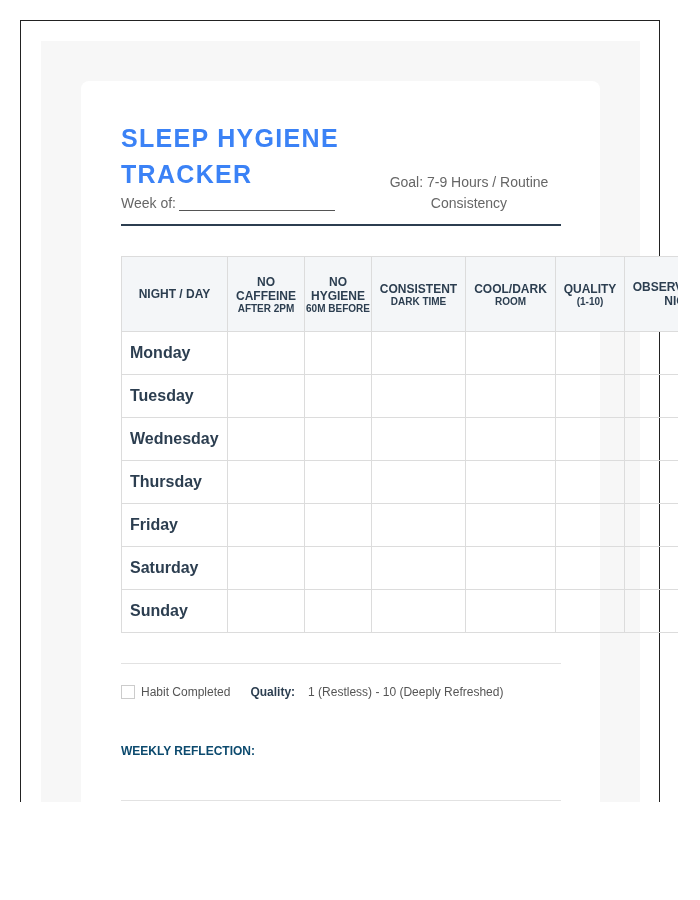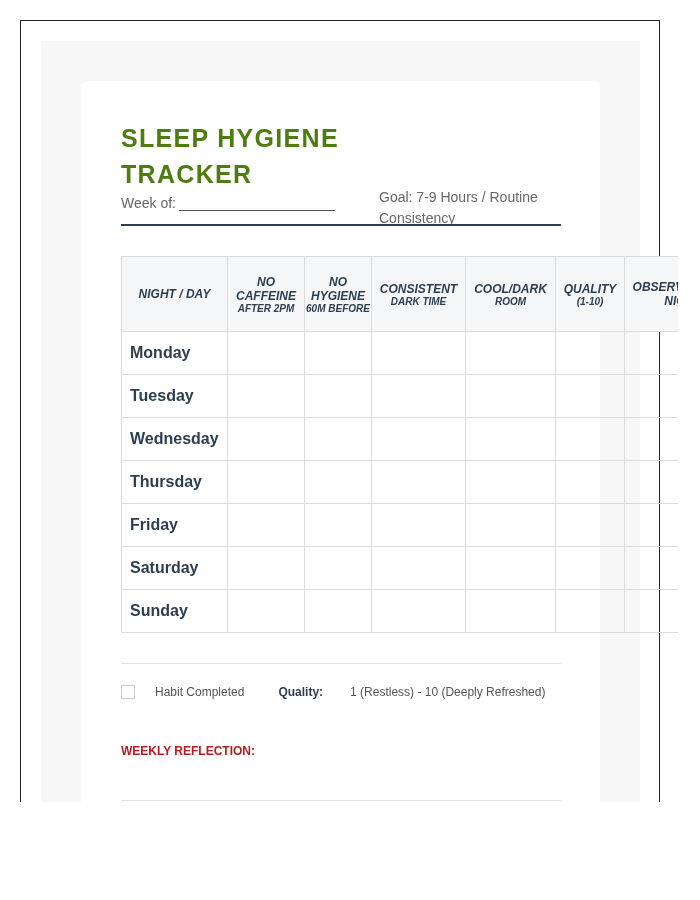--- a/index.html
+++ b/index.html
@@ -4,39 +4,39 @@
 <style>
   html, body { margin: 0; padding: 0; background: #ffffff; }
   body { width: 700px; height: 900px; position: relative; overflow: hidden;
          font-family: "Liberation Sans", sans-serif; color: #2c3e50; }
   .frame { position: absolute; left: 20px; top: 20px; width: 640px; height: 782px;
            border: 1px solid #222; border-bottom: none; box-sizing: border-box; overflow: visible; }
   .page-bg { position: absolute; left: 41px; top: 41px; width: 599px; height: 761px; background: #f7f7f7; }
   .card { position: absolute; left: 81px; top: 81px; width: 519px; height: 721px; background: #ffffff;
           border-radius: 8px 8px 0 0; }
   .title { position: absolute; left: 121px; top: 120px; margin: 0; font-size: 25px; font-weight: bold;
-           letter-spacing: 1.3px; line-height: 36px; color: #4d7c0f; width: 240px; }
+           letter-spacing: 1.3px; line-height: 36px; color: #3b82f6; width: 240px; }
   .week { position: absolute; left: 121px; top: 195px; font-size: 14px; color: #666; }
   .week .line { display: inline-block; width: 156px; border-bottom: 1px solid #555; height: 14px; vertical-align: bottom; margin-left: 3px; }
-  .goal { position: absolute; left: 379px; top: 187px; font-size: 14px; color: #666; line-height: 21px; width: 180px; }
+  .goal { position: absolute; left: 379px; top: 172px; font-size: 14px; color: #666; line-height: 21px; width: 180px; text-align: center; }
   .rule { position: absolute; left: 121px; top: 224px; width: 440px; height: 2px; background: #2c3e50; }
   .tbl-wrap { position: absolute; left: 121px; top: 256px; width: 557px; overflow: hidden; }
   table { border-collapse: collapse; table-layout: fixed; width: 620px; }
   th, td { border: 1px solid #dcdcdc; padding: 0; }
   th { background: #f4f6f8; height: 74px; font-size: 12px; font-weight: bold; color: #2c3e50;
-       text-align: center; line-height: 14px; font-style: italic; }
+       text-align: center; line-height: 14px; }
   th .sub { display: block; font-size: 10px; line-height: 11px; }
   td { height: 42px; background: transparent; }
   td.day { font-size: 16px; font-weight: bold; padding-left: 8px; color: #2c3e50; background: #fff; }
   td.cell { background: transparent; }
   .legend-rule { position: absolute; left: 121px; top: 663px; width: 440px; height: 1px; background: #e2e2e2; }
-  .legend { position: absolute; left: 121px; top: 685px; font-size: 12px; color: #555; display: flex; align-items: center; gap: 14px; }
+  .legend { position: absolute; left: 121px; top: 685px; font-size: 12px; color: #555; display: flex; align-items: center; }
   .legend .box { width: 12px; height: 12px; border: 1px solid #ccc; margin-right: 6px; }
   .legend .ql { font-weight: bold; color: #2c3e50; margin-left: 20px; margin-right: 13px; }
-  .reflect { position: absolute; left: 121px; top: 744px; font-size: 12px; font-weight: bold; color: #b91c1c; }
+  .reflect { position: absolute; left: 121px; top: 744px; font-size: 12px; font-weight: bold; color: #0c4a6e; }
   .reflect-line { position: absolute; left: 121px; top: 800px; width: 440px; height: 1px; background: #e2e2e2; }
   .clip { position: absolute; left: 0; top: 802px; width: 700px; height: 98px; background: #fff; }
 </style>
 </head>
 <body>
 
 <div class="page-bg"></div>
 <div class="card"></div>
 <div class="frame"></div>
 

